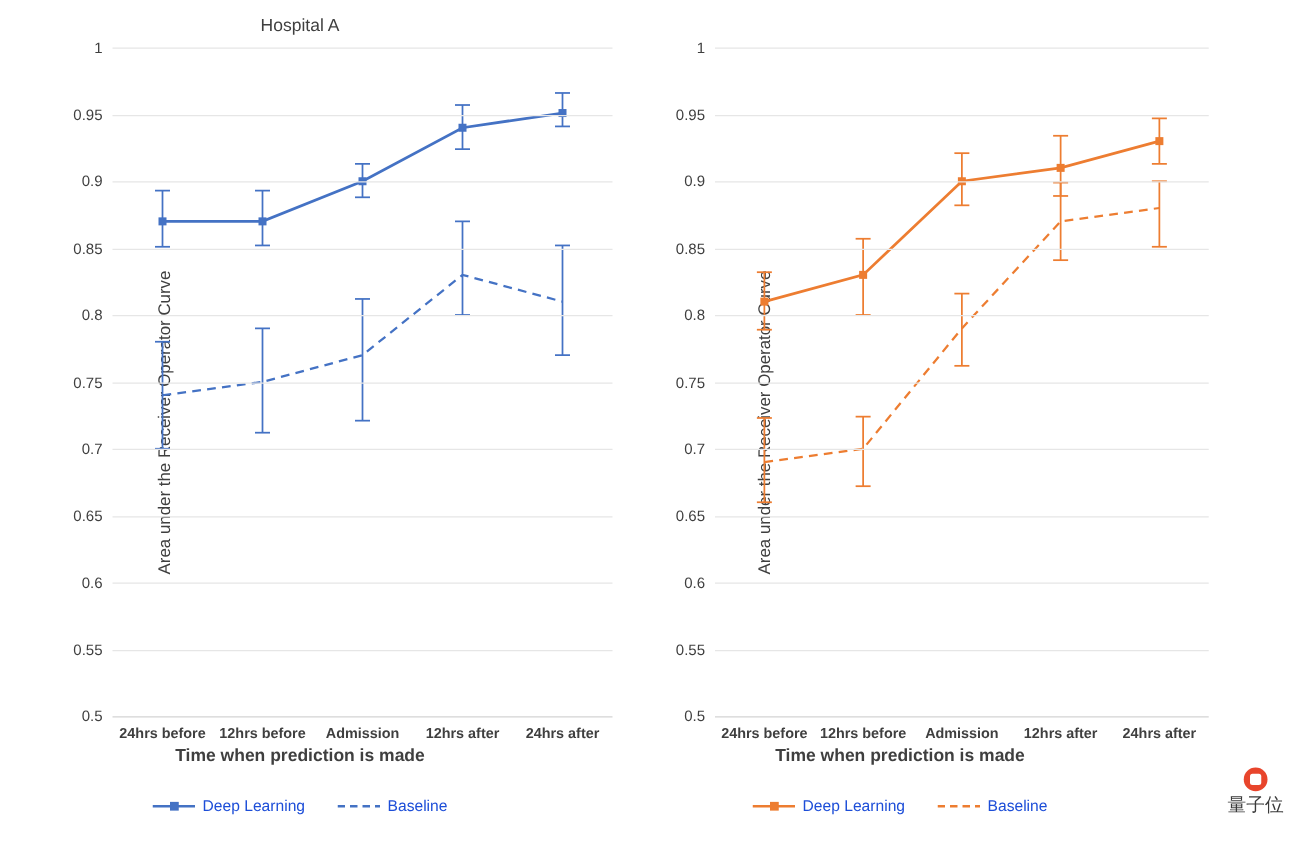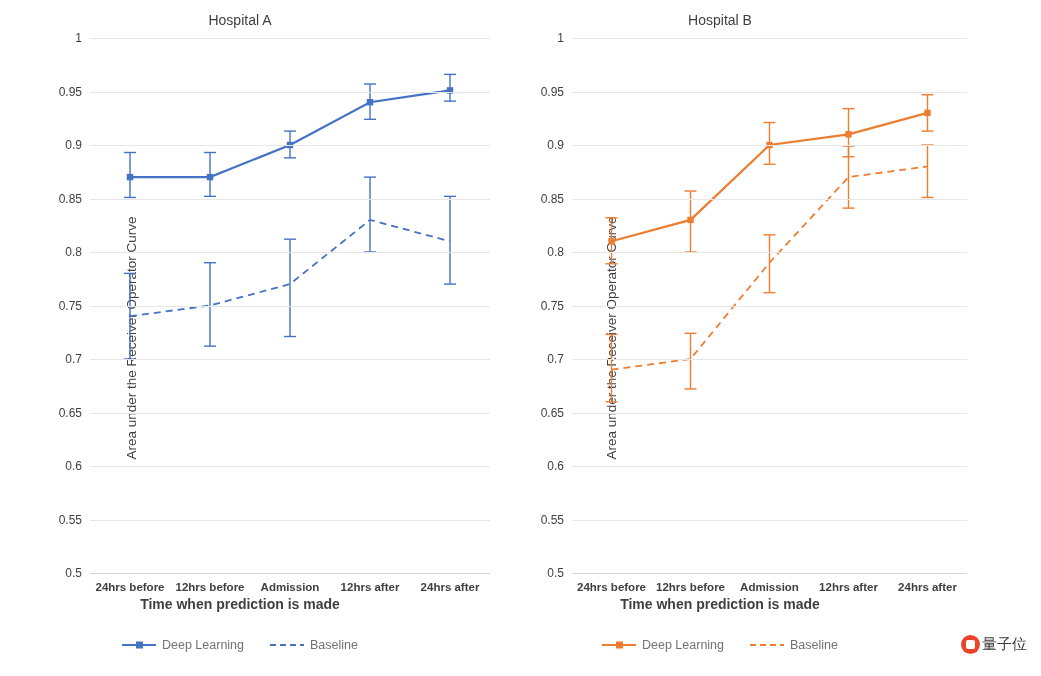--- a/index.html
+++ b/index.html
@@ -109,21 +109,21 @@
   }
   .legend {
     position: absolute;
     bottom: 24px;
     left: 0;
     width: 100%;
     display: flex;
     justify-content: center;
     gap: 26px;
     font-size: 12.5px;
-    color: #737373;
+    color: #1d4ed8;
   }
   .legend-item {
     display: flex;
     align-items: center;
     gap: 6px;
   }
   .legend-swatch {
     display: inline-block;
     width: 34px;
     height: 12px;
@@ -132,20 +132,21 @@
   .legend-swatch svg { display: block; }
   .watermark {
     position: absolute;
     right: 14px;
     bottom: 22px;
     display: flex;
     align-items: center;
     gap: 2px;
     font-size: 15px;
     color: #3a3a3a;
+    flex-direction: column;
   }
   .watermark-logo {
     width: 19px;
     height: 19px;
     border-radius: 50%;
     background: #e8452c;
     position: relative;
     flex: 0 0 auto;
   }
   .watermark-logo::after {
@@ -274,21 +275,20 @@
           <svg width="34" height="12" viewBox="0 0 34 12">
             <line x1="0" y1="6" x2="34" y2="6" stroke="#4472c4" stroke-width="2" stroke-dasharray="6 4"></line>
           </svg>
         </span>
         <span>Baseline</span>
       </div>
     </div>
   </div>
 
   <div class="panel b">
-    <div class="panel-title">Hospital B</div>
     <div class="ylabel">Area under the Receiver  Operator Curve</div>
 
     <div class="plot" id="plot-b">
       <svg class="series" id="svg-b" viewBox="0 0 395 535" preserveAspectRatio="none">
           <g>
             <line x1="39.5" x2="39.5" y1="225.76999999999998" y2="179.76000000000005" stroke="#ed7d31" stroke-width="1.4"></line>
             <line x1="33.5" x2="45.5" y1="225.76999999999998" y2="225.76999999999998" stroke="#ed7d31" stroke-width="1.4"></line>
             <line x1="33.5" x2="45.5" y1="179.76000000000005" y2="179.76000000000005" stroke="#ed7d31" stroke-width="1.4"></line>
           </g>
           <g>

